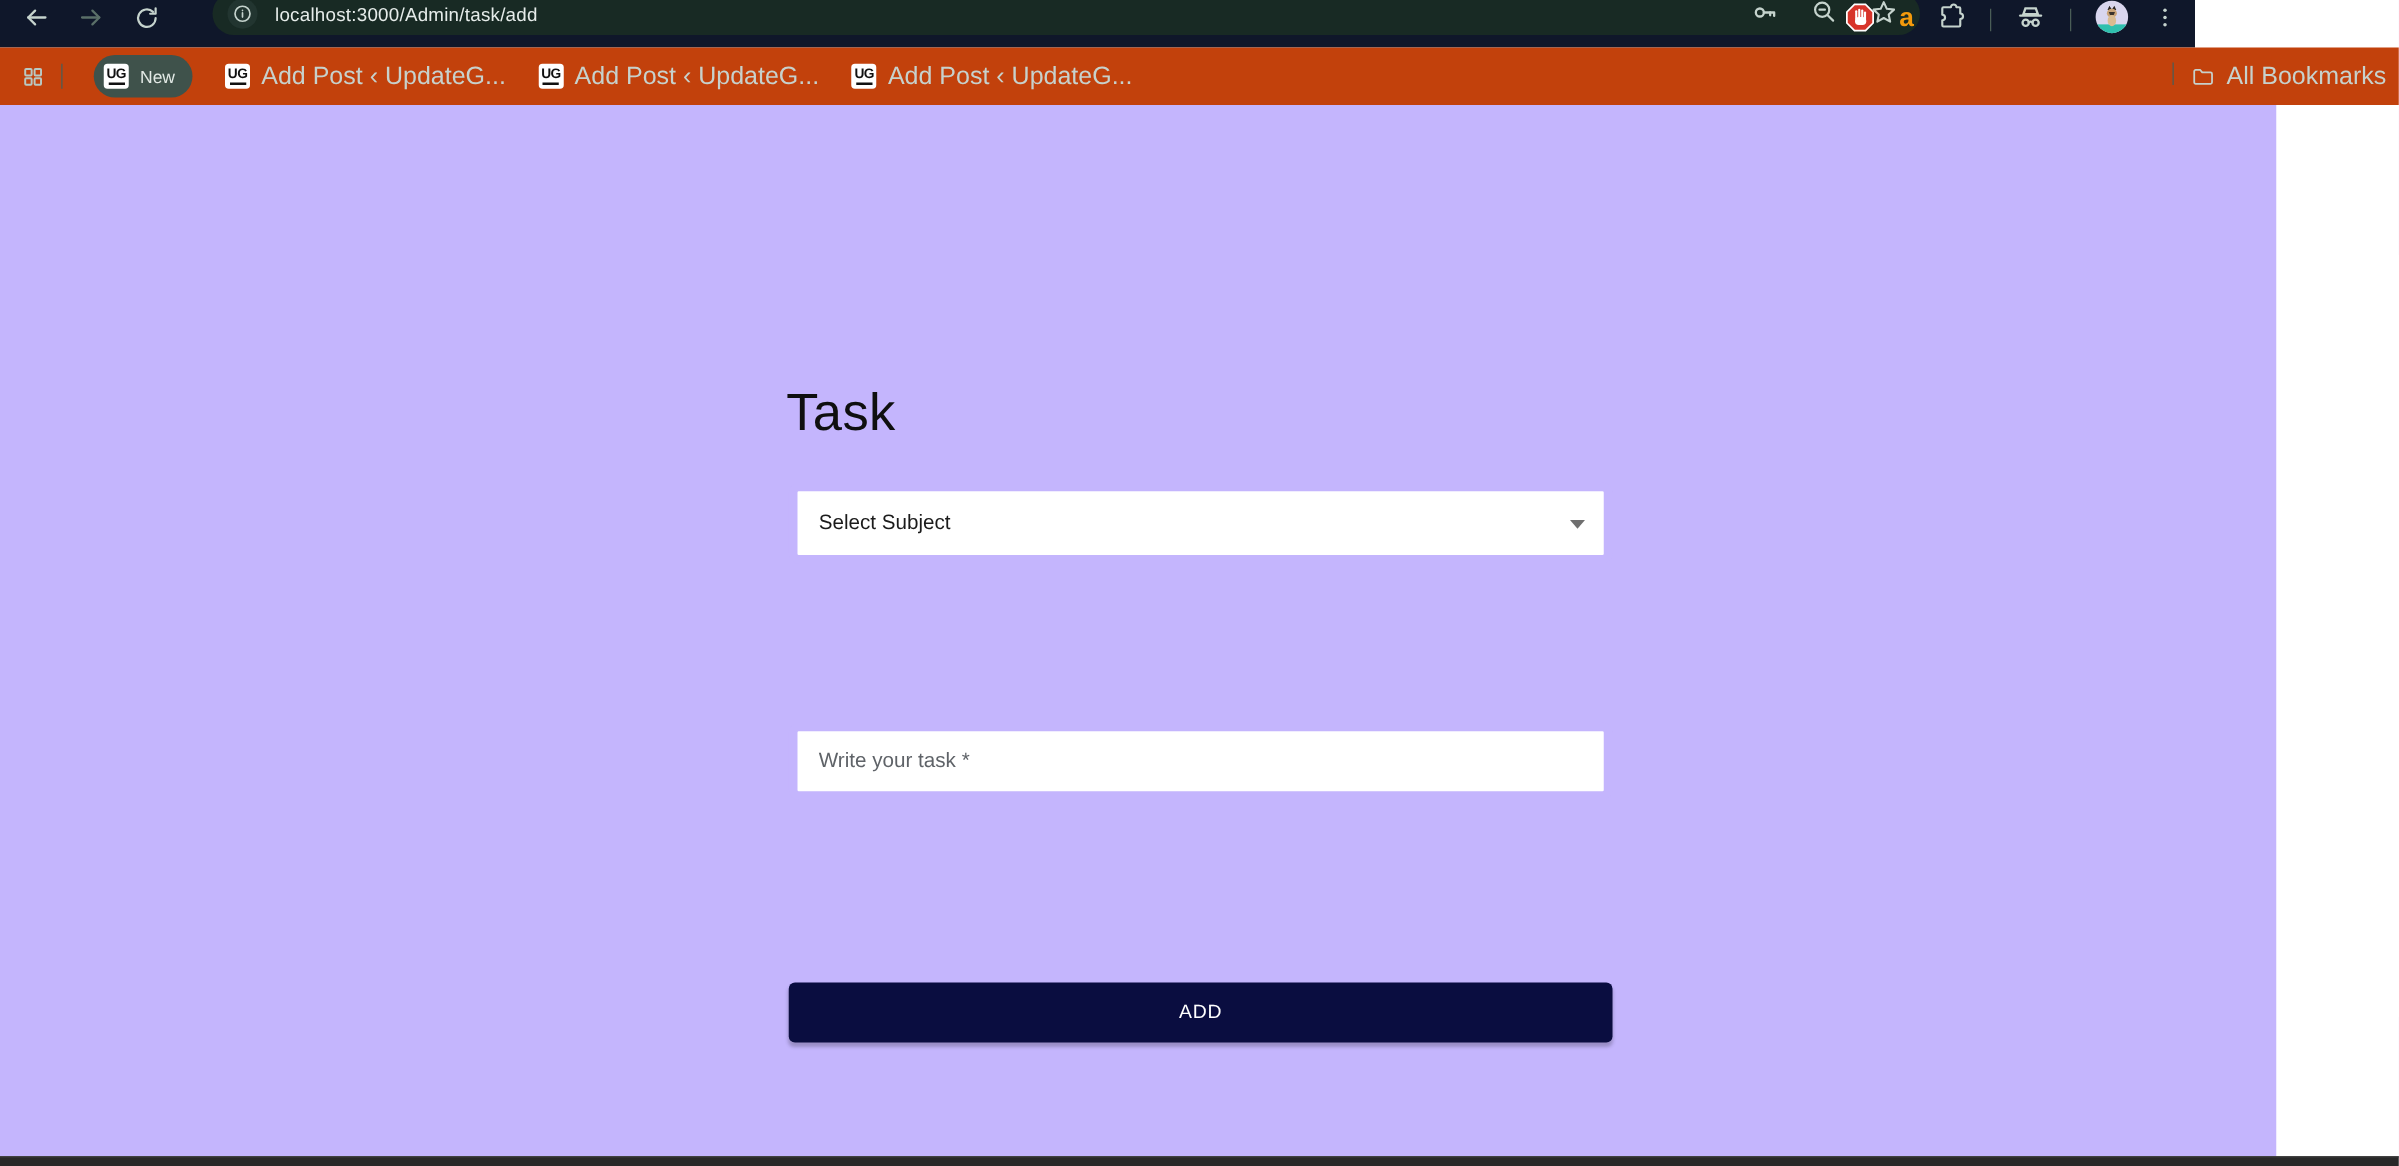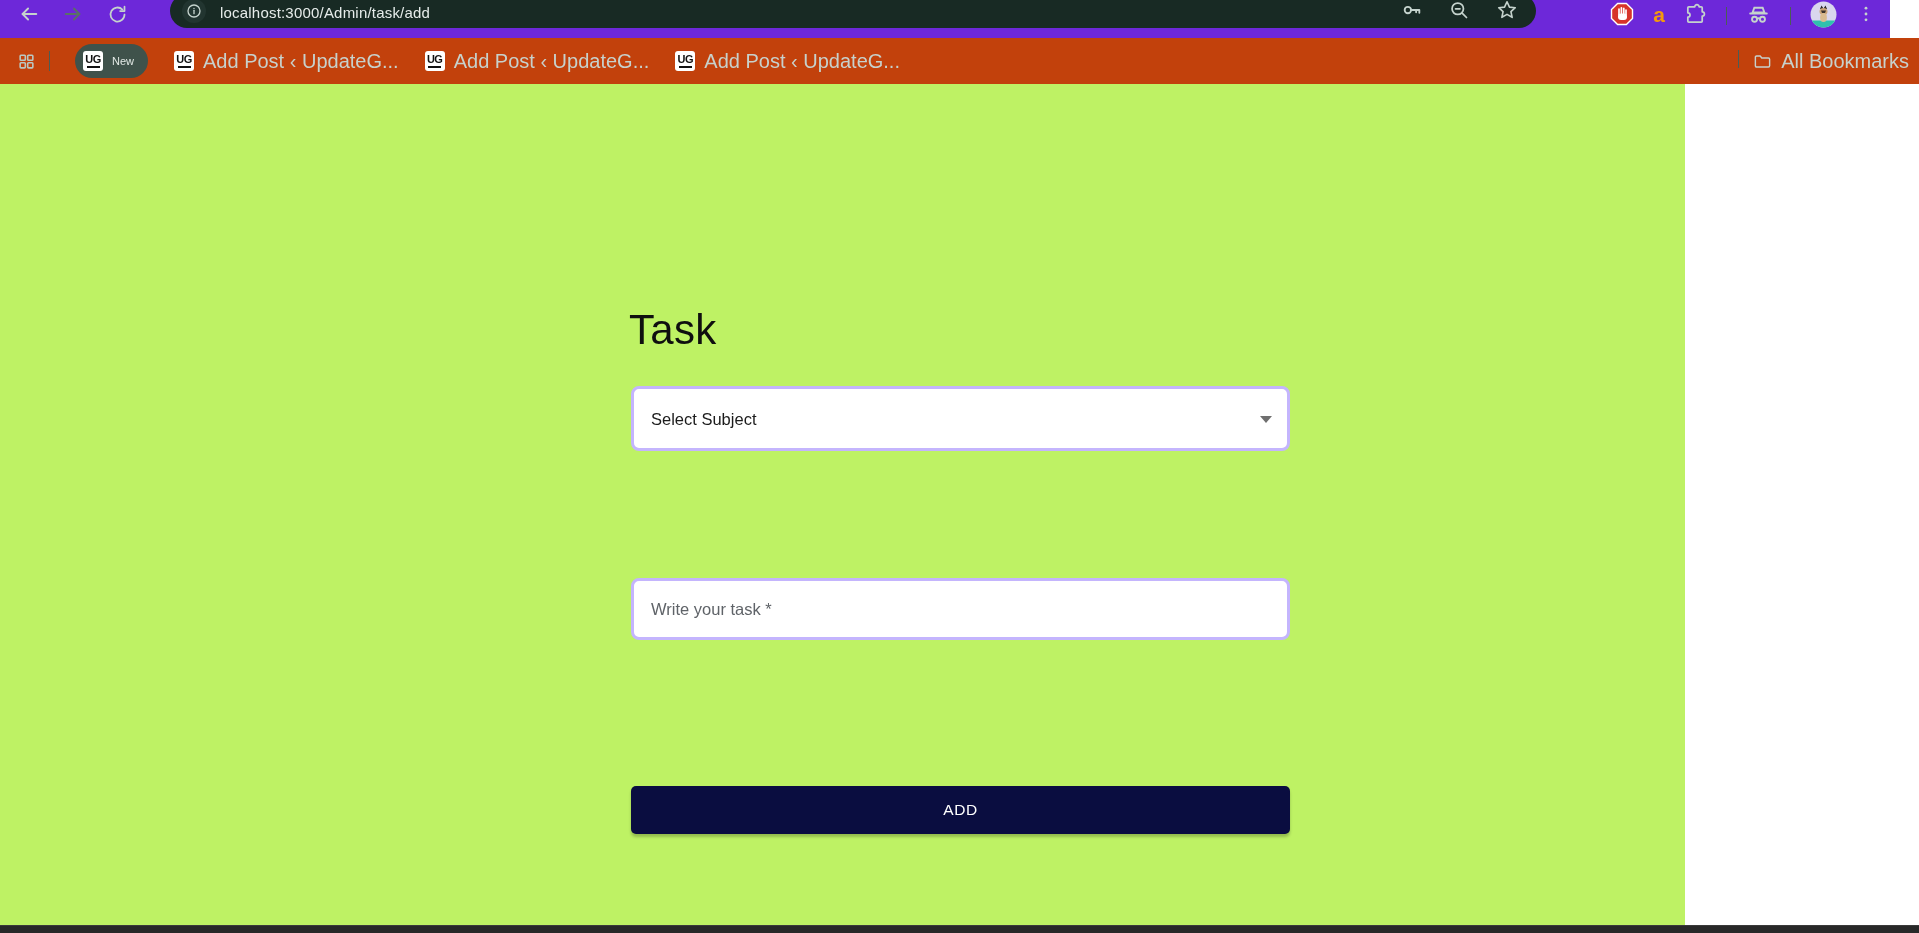--- a/index.html
+++ b/index.html
@@ -1,46 +1,46 @@
 <!DOCTYPE html>
 <html><head>
 <meta charset="utf-8">
 <style>
   * { margin:0; padding:0; box-sizing:border-box; }
   html,body { width:1919px; height:933px; font-family:"Liberation Sans", sans-serif; background:#fff; overflow:hidden; }
 
   
-  .toolbar { position:absolute; left:0; top:0; width:1890px; height:38px; background:#6d28d9; }
+  .toolbar { position:absolute; left:0; top:0; width:1756px; height:38px; background:#0f172a; }
   .nav-ico { position:absolute; top:1px; width:26px; height:26px; display:flex; align-items:center; justify-content:center; }
   .omnibox { position:absolute; left:170px; top:-6px; width:1366px; height:34px; background:#182a24; border-radius:17px; display:flex; align-items:center; padding:0 18px 0 12px; }
   .omni-info { width:24px; height:24px; border-radius:50%; display:flex; align-items:center; justify-content:center; background:#223530; }
   .omni-url { color:#e6ecea; font-size:15px; margin-left:14px; letter-spacing:.2px; flex:1 1 auto; white-space:nowrap; overflow:hidden; padding-top:2px;}
   .omni-right { display:flex; align-items:center; gap:26px; padding-top:2px;}
   .tb-right { position:absolute; right:14px; top:0; height:32px; display:flex; align-items:center; gap:19px; }
   .vsep { width:1px; height:18px; background:#4a5d57; }
   .amazon-a { color:#f49a0c; font-weight:700; font-size:21px; line-height:1; font-family:"Liberation Sans",sans-serif; transform:translateY(-2px); }
 
   .bookmarks { position:absolute; left:0; top:38px; width:1919px; height:46px; background:#c2410c; display:flex; align-items:center; }
   .bm-sep { width:1px; height:20px; background:#4a5d57; margin:0 12px 0 13px; }
   .favicon { width:20px; height:20px; background:#fff; border-radius:3px; display:flex; flex-direction:column; align-items:center; justify-content:center; flex:0 0 auto; }
   .favicon .ug { color:#111; font-weight:700; font-size:11px; line-height:11px; letter-spacing:-.5px; }
   .favicon .bar { width:13px; height:2px; background:#111; margin-top:1px; }
   .bm-new { display:flex; align-items:center; gap:9px; background:#3f524b; border-radius:17px; height:34px; padding:0 14px 0 8px; margin-left:13px; }
-  .bm-new-label { color:#e2e9e5; font-size:11px; }
+  .bm-new-label { color:#e2e9e5; font-size:14px; }
   .bm-item { display:flex; align-items:center; gap:9px; margin-left:26px; }
   .bm-label { color:#c7d1cc; font-size:20px; white-space:nowrap; }
   .bm-right { margin-left:auto; display:flex; align-items:flex-start; margin-right:10px; }
   .bm-right .bm-label { margin-left:9px; }
   .apps-grid { margin-left:17px; display:flex; align-items:center; }
 
   
-  .content { position:absolute; left:0; top:84px; width:1685px; height:841px; background:#bef264; }
+  .content { position:absolute; left:0; top:84px; width:1821px; height:841px; background:#c4b5fd; }
   .page-title { position:absolute; left:629px; top:222px; font-size:42px; font-weight:500; color:#0f0f0f; letter-spacing:.3px; }
 
-  .field { position:absolute; left:631px; width:659px; background:#fff; border:3px solid #c4b5fd; border-radius:8px; }
+  .field { position:absolute; left:631px; width:659px; background:#fff; border:7px solid #c4b5fd; border-radius:8px; }
   .f-select { top:302px; height:65px; cursor:pointer; }
   .f-title  { top:398px; height:64px; }
   .f-task   { top:494px; height:62px;padding-left:30px; }
   .f-date   { top:590px; height:62px; cursor:pointer; }
 
   .field-text { position:absolute; left:17px; top:50%; transform:translateY(-50%); font-size:16.5px; color:#1b1b1b; }
   .field-text.muted { color:#5f6368; }
   .notch-label { position:absolute; left:13px; top:-9px; background:#fff; padding:0 5px; font-size:12.5px; color:#666; white-space:nowrap; }
   .bare-input { position:absolute; inset:0; width:100%; height:100%; border:none; outline:none; background:transparent; font-size:16.5px; color:#1b1b1b; padding:0 17px; border-radius:8px; font-family:"Liberation Sans",sans-serif; }
   .select-arrow { position:absolute; right:15px; top:50%; margin-top:-3px; width:0; height:0; border-left:6px solid transparent; border-right:6px solid transparent; border-top:7px solid #6f6f6f; }

